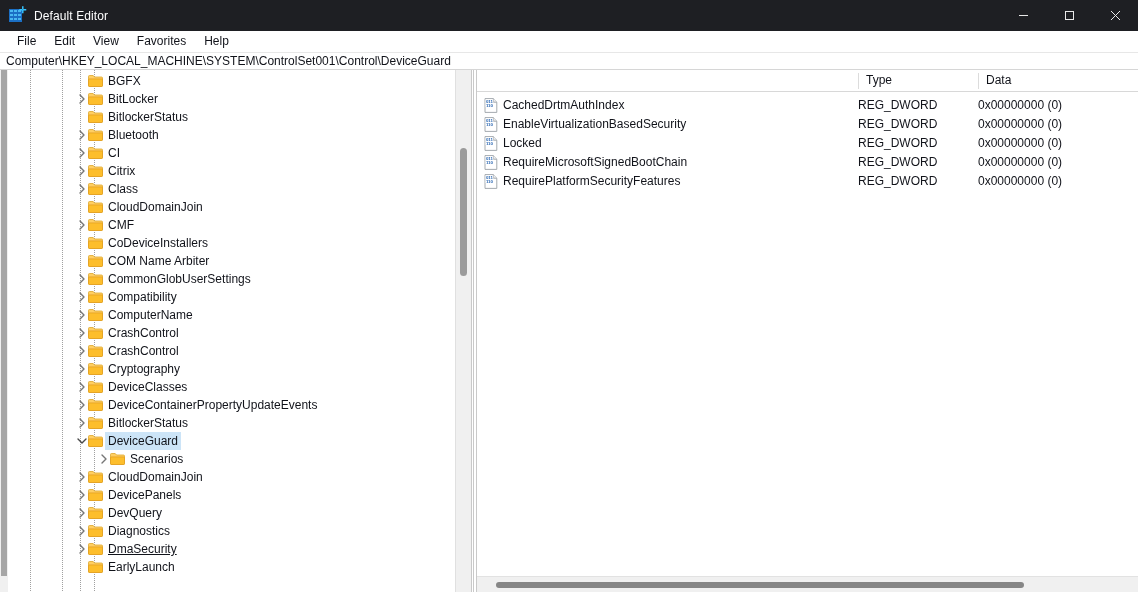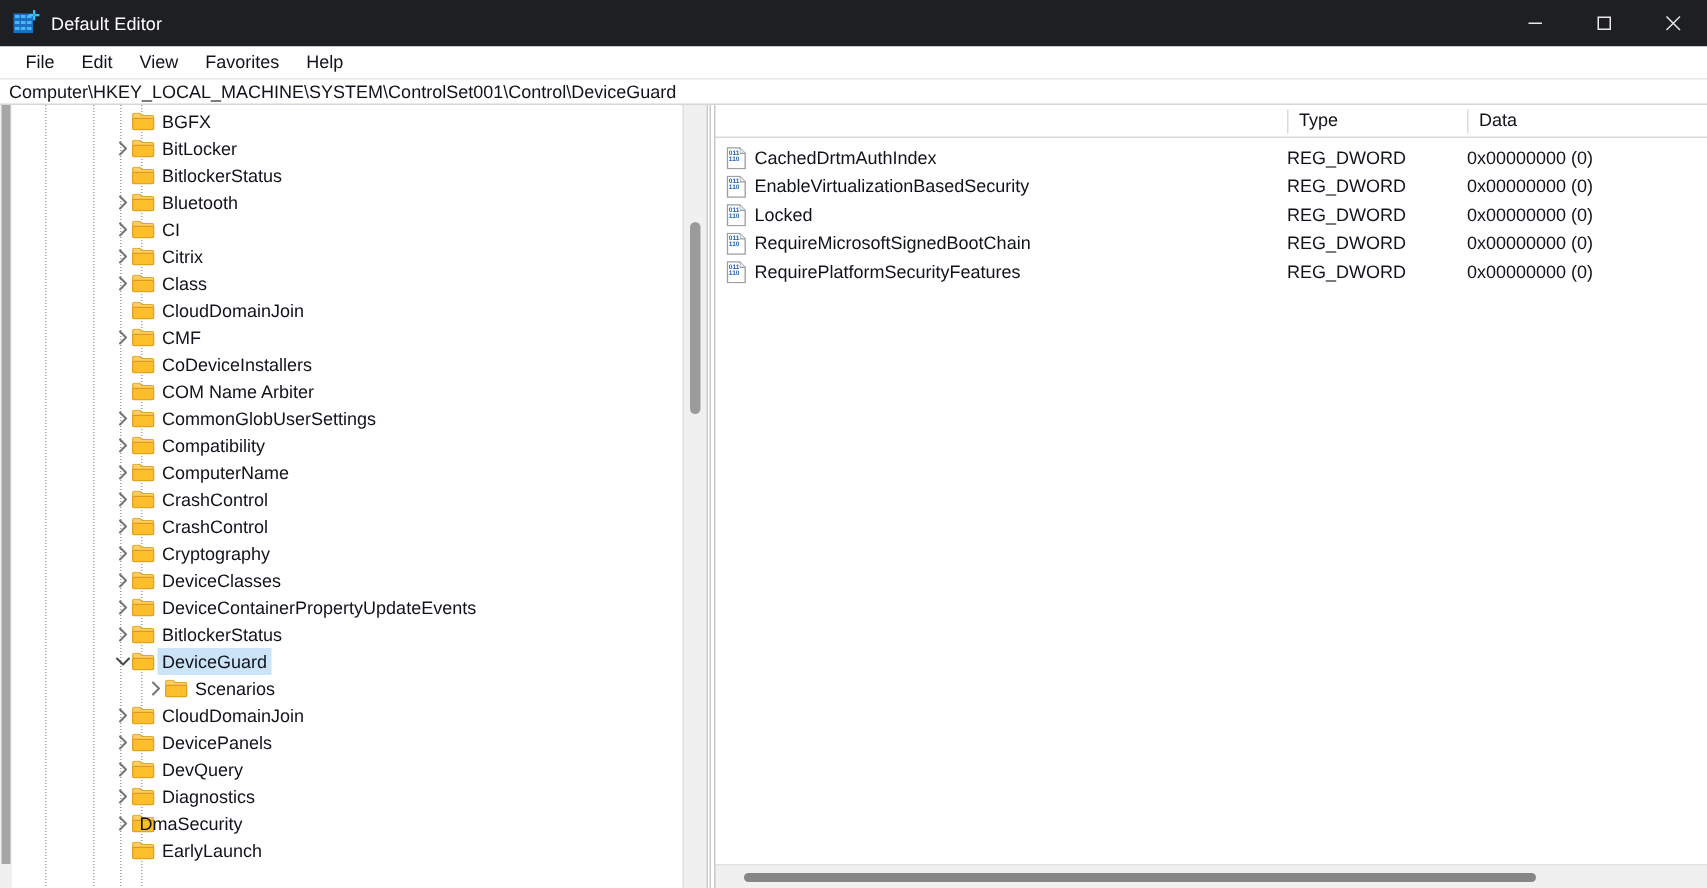--- a/index.html
+++ b/index.html
@@ -499,21 +499,21 @@
           <div class="trow">
             <div class="chev" style="left: 74px;">
               <svg width="8" height="10" viewBox="0 0 8 10">
                 <polyline points="2,1 6,5 2,9" fill="none" stroke="#767676" stroke-width="1.4" stroke-linecap="round" stroke-linejoin="round"></polyline>
               </svg>
             </div>
             <div class="tfolder" style="left: 88px; top: 3px;"><svg width="15" height="12" viewBox="0 0 15 12">
                 <path d="M0.5 1.5 A1 1 0 0 1 1.5 0.5 H5.2 L6.6 2.0 H13.5 A1 1 0 0 1 14.5 3.0 V10.5 A1 1 0 0 1 13.5 11.5 H1.5 A1 1 0 0 1 0.5 10.5 Z" fill="#ffcf63" stroke="#dda72c" stroke-width="0.8"></path>
                 <path d="M1.2 3.9 H13.8 A0.9 0.9 0 0 1 14.5 4.9 V10.5 A1 1 0 0 1 13.5 11.5 H1.5 A1 1 0 0 1 0.5 10.5 V4.9 A0.9 0.9 0 0 1 1.2 3.9 Z" fill="#fdbe2c" stroke="#e09b1e" stroke-width="0.7"></path>
               </svg></div>
-            <div class="tlabel" style="left: 90px;">DmaSecurity</div>
+            <div class="tlabel" style="left: 105px; text-decoration: underline;">DmaSecurity</div>
           </div>
           <div class="trow">
             <div class="tfolder" style="left: 88px; top: 3px;"><svg width="15" height="12" viewBox="0 0 15 12">
                 <path d="M0.5 1.5 A1 1 0 0 1 1.5 0.5 H5.2 L6.6 2.0 H13.5 A1 1 0 0 1 14.5 3.0 V10.5 A1 1 0 0 1 13.5 11.5 H1.5 A1 1 0 0 1 0.5 10.5 Z" fill="#ffcf63" stroke="#dda72c" stroke-width="0.8"></path>
                 <path d="M1.2 3.9 H13.8 A0.9 0.9 0 0 1 14.5 4.9 V10.5 A1 1 0 0 1 13.5 11.5 H1.5 A1 1 0 0 1 0.5 10.5 V4.9 A0.9 0.9 0 0 1 1.2 3.9 Z" fill="#fdbe2c" stroke="#e09b1e" stroke-width="0.7"></path>
               </svg></div>
             <div class="tlabel" style="left: 105px;">EarlyLaunch</div>
           </div>
         </div>
     </div>

